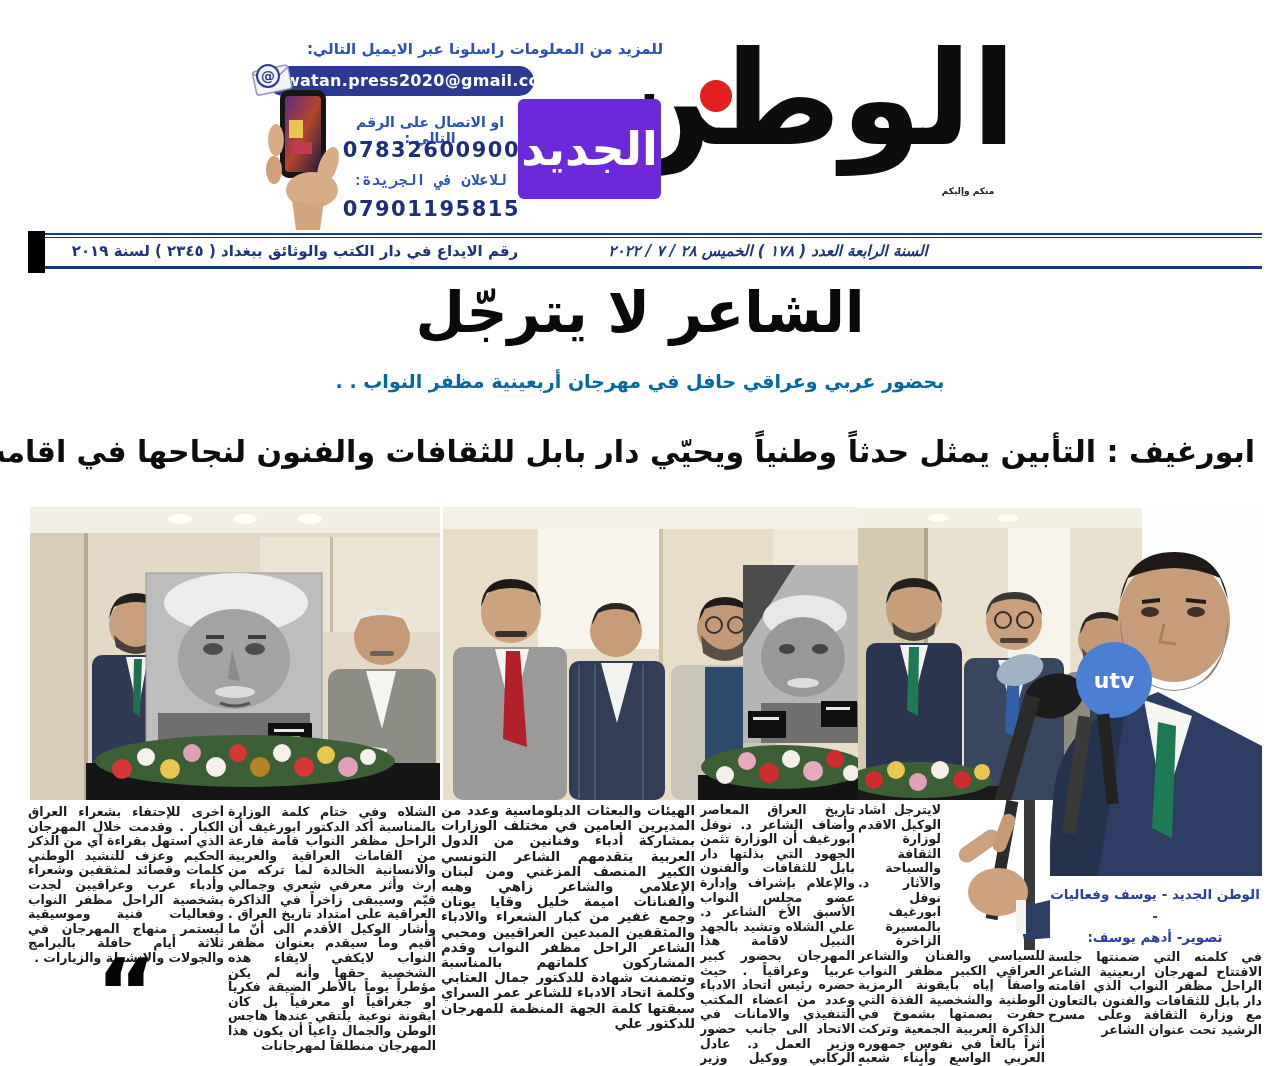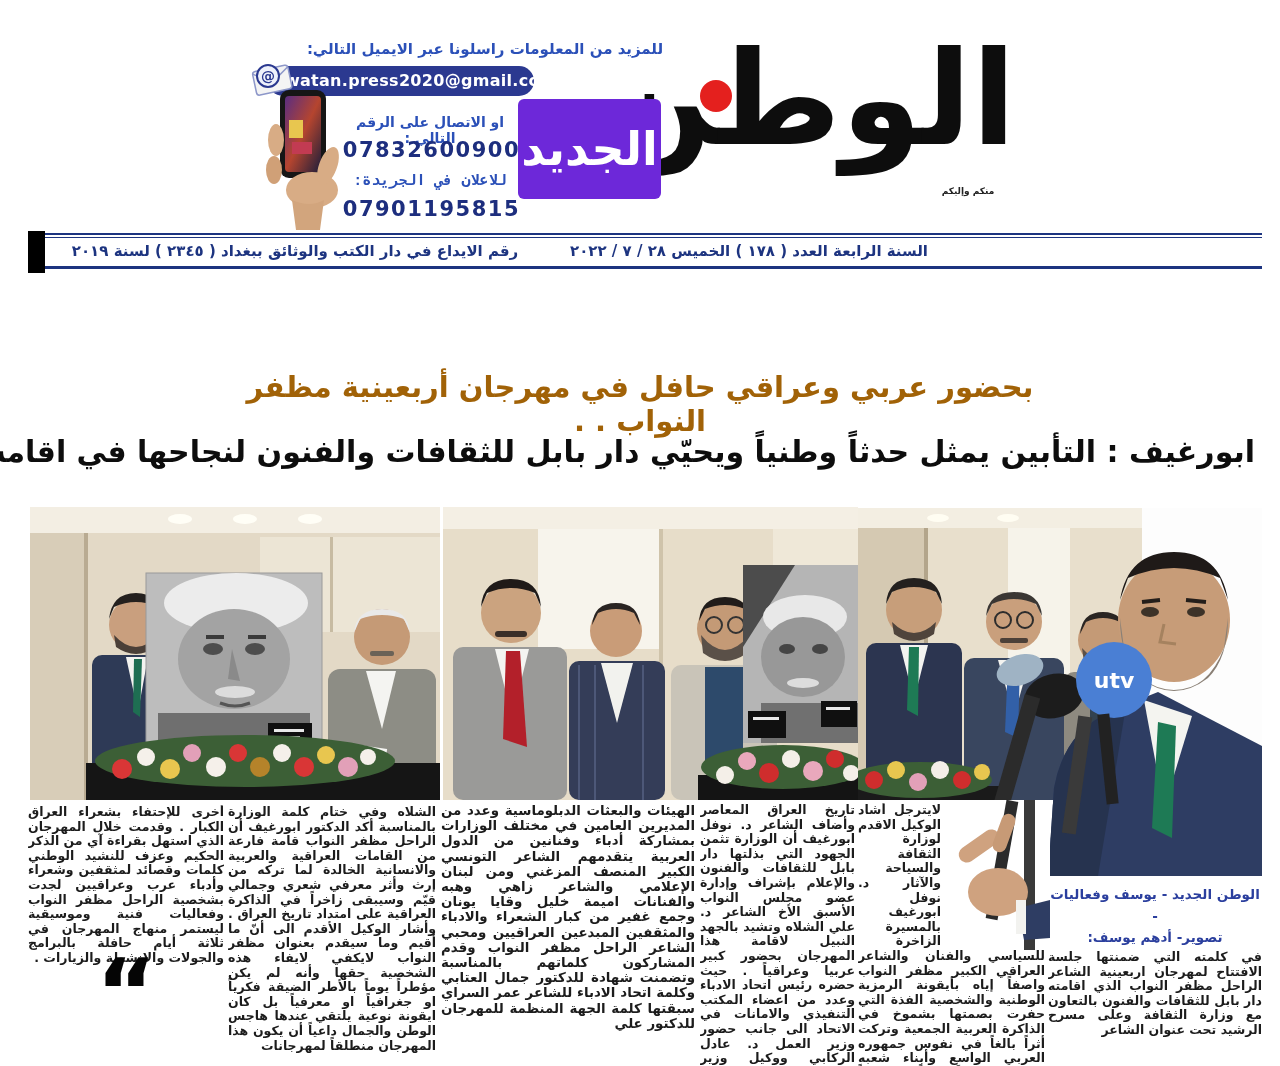--- a/index.html
+++ b/index.html
@@ -17,21 +17,21 @@
   .masthead-badge{background:#6d28d9;border-radius:6px;color:#fff;font-weight:bold;
                   font-size:46px;text-align:center;line-height:100px;}
   .masthead-dot{background:#e4201e;border-radius:50%;}
   .masthead-tagline{font-size:9px;font-weight:bold;color:#222;text-align:center;}
   
   .rule{background:#1d3480;}
   .dateline-text{color:#1d3480;font-weight:bold;font-size:15px;text-align:center;white-space:nowrap;}
   .dateline-block{background:#000;}
   
   .headline-main{font-size:57px;font-weight:800;color:#0a0a0a;text-align:center;line-height:1.1;}
-  .headline-red{font-size:29px;font-weight:800;color:#a16207;text-align:center;}
+  .headline-red{font-size:19px;font-weight:800;color:#0369a1;text-align:center;}
   .headline-sub{font-size:30px;font-weight:800;color:#0d0d0d;text-align:center;white-space:nowrap;}
   
   .byline{color:#2b3f9e;font-weight:bold;font-size:13.5px;text-align:center;line-height:1.6;}
   .body-col{font-size:12.5px;font-weight:700;color:#1c1c1c;line-height:14.6px;
             text-align:justify;text-align-last:right;overflow:hidden;}
   .body-col-wide{font-size:13.4px;line-height:15.2px;}
   .hand-spacer{float:right;width:104px;height:144px;}
   .pull-quote{font-size:92px;font-weight:bold;color:#050505;line-height:1;}
   svg{display:block;}
 </style>
@@ -83,24 +83,25 @@
   </div>
 
   <div class="abs masthead-title ar" style="left:648px;top:28px;width:368px;">الوطن</div>
   <div class="abs masthead-dot" style="left:700px;top:80px;width:32px;height:32px;"></div>
   <div class="abs masthead-badge ar" style="left:518px;top:99px;width:143px;height:100px;">الجديد</div>
   <div class="abs masthead-tagline ar" style="left:928px;top:186px;width:80px;">منكم وإليكم</div>
 
   <div class="abs dateline-block" style="left:28px;top:231px;width:17px;height:42px;"></div>
   <div class="abs rule" style="left:45px;top:233px;width:1217px;height:2px;"></div>
   <div class="abs rule" style="left:45px;top:237px;width:1217px;height:1px;"></div>
-  <div class="abs dateline-text ar" style="left:608px;top:242px;width:320px;">السنة الرابعة العدد ( ١٧٨ )   الخميس   ٢٨ / ٧ / ٢٠٢٢</div>
+  <div class="abs dateline-text ar" style="left:608px;top:242px;width:320px;font-style:italic;">السنة الرابعة العدد ( ١٧٨ )   الخميس   ٢٨ / ٧ / ٢٠٢٢</div>
   <div class="abs dateline-text ar" style="left:60px;top:242px;width:470px;">رقم الايداع في دار الكتب والوثائق ببغداد ( ٢٣٤٥ ) لسنة ٢٠١٩</div>
   <div class="abs rule" style="left:45px;top:266px;width:1217px;height:3px;"></div>
 
+  <div class="abs headline-main ar" style="left:240px;top:281px;width:800px;">الشاعر لا يترجّل</div>
   <div class="abs headline-red ar" style="left:240px;top:370px;width:800px;">بحضور عربي وعراقي حافل في مهرجان أربعينية مظفر النواب . .</div>
   <div class="abs headline-sub ar" style="left:25px;top:434px;width:1230px;">ابورغيف : التأبين يمثل حدثاً وطنياً ويحيّي دار بابل للثقافات والفنون لنجاحها في اقامة المهرجان</div>
 
   <div class="abs" style="left:30px;top:507px;" title="رجلان يقفان بجانب صورة كبيرة بالأبيض والأسود للشاعر مظفر النواب مع إكليل من الورود">
     <svg width="410" height="293" viewBox="0 0 410 293">
       <rect width="410" height="293" fill="#e3d9c6"></rect>
       <rect width="410" height="26" fill="#f3eee3"></rect>
       <ellipse cx="150" cy="12" rx="12" ry="5" fill="#fffef6"></ellipse>
       <ellipse cx="215" cy="12" rx="12" ry="5" fill="#fffef6"></ellipse>
       <ellipse cx="280" cy="12" rx="12" ry="5" fill="#fffef6"></ellipse>

